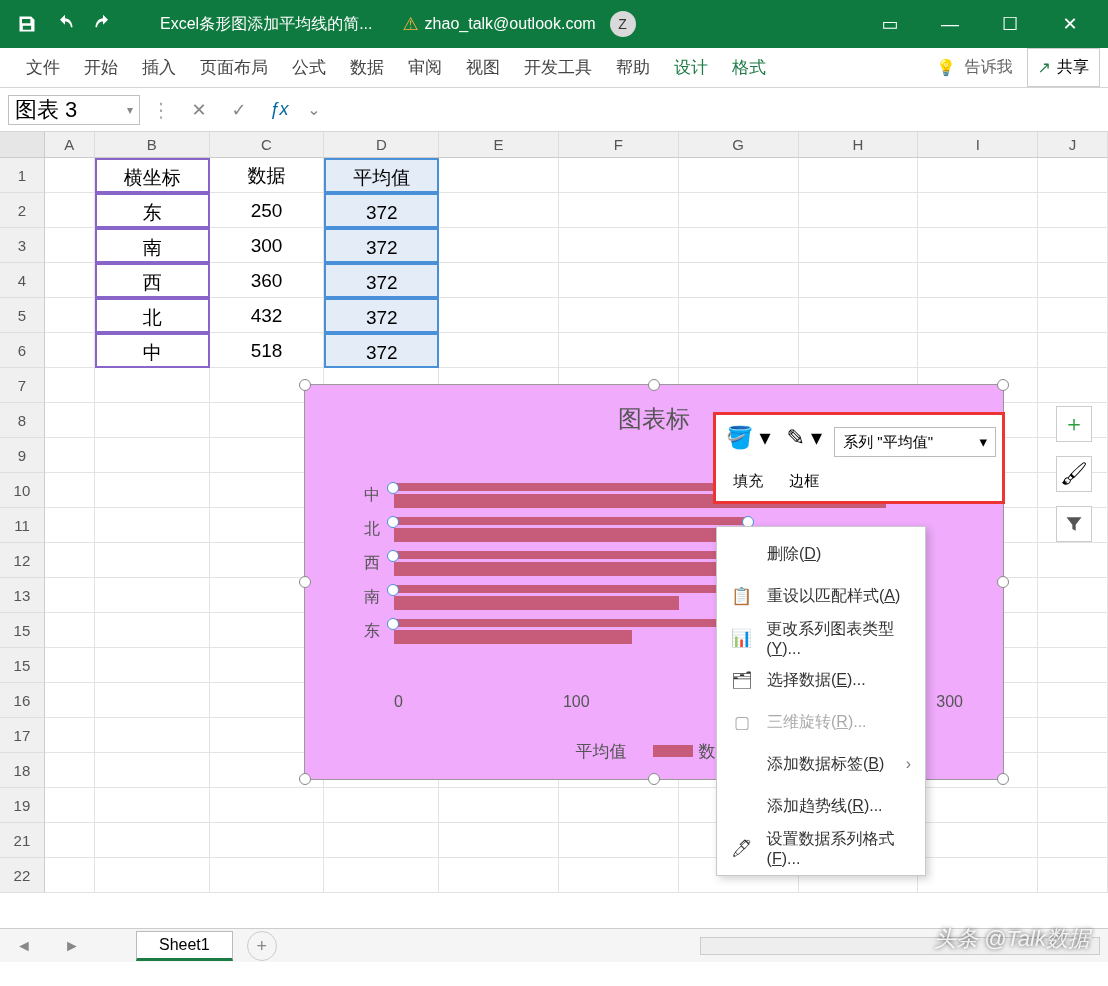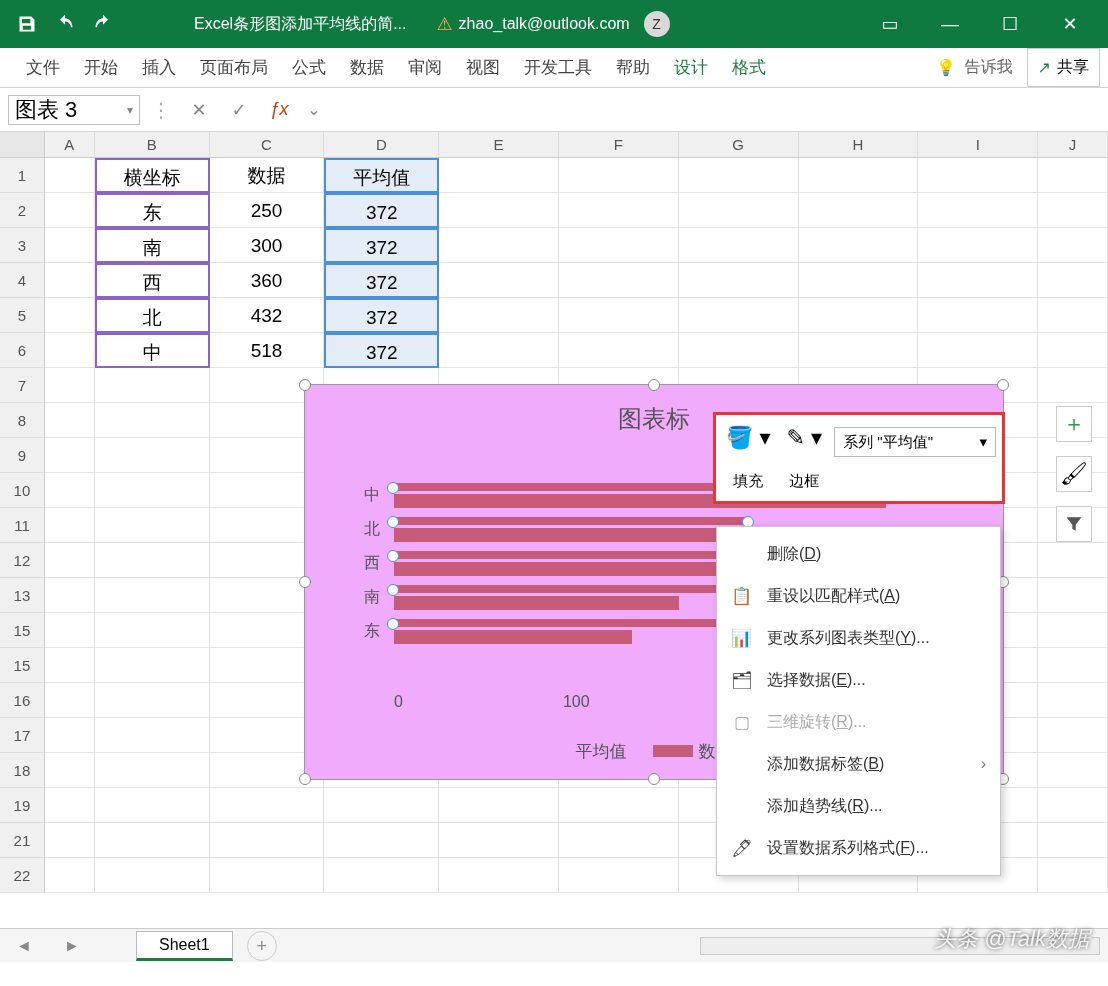--- a/index.html
+++ b/index.html
@@ -1,42 +1,42 @@
 <!DOCTYPE html>
 <html><head>
 <meta charset="utf-8">
 <style>
 * { box-sizing: border-box; margin: 0; padding: 0; font-family: "Microsoft YaHei", sans-serif; }
 body { width: 1108px; height: 986px; background: #fff; overflow: hidden; position: relative; }
 
 
 .titlebar { height: 48px; background: #0f7a3f; display: flex; align-items: center; color: #fff; padding: 0 8px; }
 .titlebar .tb-btn { width: 38px; height: 48px; display: flex; align-items: center; justify-content: center; }
-.titlebar .title-text { flex: 0 0 auto; font-size: 16px; margin-left: 72px; white-space: nowrap; }
+.titlebar .title-text { flex: 0 0 auto; font-size: 16px; margin-left: 38px; white-space: nowrap; }
 .titlebar .warn { color: #ffb23e; margin: 0 6px 0 30px; font-size: 18px; }
 .titlebar .user { font-size: 16px; }
 .titlebar .avatar { width: 26px; height: 26px; border-radius: 50%; background: #d9d9d9; color: #333; display: flex; align-items: center; justify-content: center; font-size: 14px; margin-left: 14px; margin-right: 20px;}
 .titlebar .spacer { flex: 1; }
 .titlebar .win-btn { width: 60px; height: 48px; display: flex; align-items: center; justify-content: center; font-size: 18px; }
 .titlebar svg { fill: #fff; }
 
 
 .ribbon { height: 40px; display: flex; align-items: stretch; border-bottom: 1px solid #d4d4d4; padding-left: 14px; }
 .ribbon .tab { padding: 0 12px; display: flex; align-items: center; font-size: 17px; color: #444; }
 .ribbon .tab.green { color: #1c7c45; }
 .ribbon .tell { margin-left: auto; display: flex; align-items: center; gap: 8px; color: #666; font-size: 16px; }
 .ribbon .share { margin-left: 14px; margin-right: 8px; border: 1px solid #ccc; padding: 4px 10px; display: flex; align-items: center; gap: 6px; font-size: 16px; }
 
 
 .fbar { height: 44px; display: flex; align-items: center; border-bottom: 1px solid #d4d4d4; padding: 6px 8px; gap: 6px; }
 .namebox { width: 132px; height: 30px; border: 1px solid #c0c0c0; display: flex; align-items: center; padding: 0 6px; font-size: 22px; position: relative; }
 .namebox::after { content: "▾"; position: absolute; right: 6px; color: #888; font-size: 12px; }
 .fbar .dots { width: 30px; text-align: center; color: #aaa; font-size: 20px; }
 .fbar .fx-btn { width: 34px; text-align: center; color: #888; font-size: 18px; }
-.fbar .fx-btn.fx { font-style: italic; color: #c2410c; }
+.fbar .fx-btn.fx { font-style: italic; color: #0369a1; }
 .fbar .formula { flex: 1; height: 30px; display: flex; align-items: center; padding: 0 8px; font-size: 17px; color: #333; }
 .fbar .drop { width: 24px; text-align: center; color: #888; }
 
 
 .gridwrap { position: relative; }
 .colhdr { height: 26px; display: flex; border-bottom: 1px solid #ccc; background: #f0f0f0; }
 .corner { width: 45px; border-right: 1px solid #ccc; background: #e6e6e6; }
 .ch { border-right: 1px solid #ddd; text-align: center; font-size: 15px; color: #555; line-height: 26px; }
 .chA { width: 50px; } .chB { width: 115px; } .chC { width: 115px; } .chD { width: 115px; }
 .chE, .chF, .chG, .chH, .chI { width: 120px; } .chJ { width: 70px; }
@@ -77,21 +77,21 @@
 .side-btns { position: absolute; right: 16px; top: 274px; display: flex; flex-direction: column; gap: 14px; }
 .side-btn { width: 36px; height: 36px; border: 1px solid #ccc; background: #fff; display: flex; align-items: center; justify-content: center; font-size: 22px; }
 
 
 .minitool { position: absolute; left: 713px; top: 280px; width: 292px; height: 92px; border: 3px solid #e33; background: #fff; display: flex; padding: 6px; gap: 8px; z-index: 10; }
 .minitool .mt-item { display: flex; flex-direction: column; align-items: center; justify-content: space-between; font-size: 15px; padding: 4px; }
 .minitool .mt-ico { font-size: 22px; }
 .minitool .mt-series { flex: 1; border: 1px solid #bbb; height: 30px; margin-top: 6px; display: flex; align-items: center; padding: 0 8px; font-size: 15px; justify-content: space-between; }
 
 
-.ctxmenu { position: absolute; left: 716px; top: 394px; width: 285px; background: #fff; border: 1px solid #c8c8c8; box-shadow: 3px 3px 8px rgba(0,0,0,0.18); padding: 6px 0; z-index: 9; }
+.ctxmenu { position: absolute; left: 716px; top: 394px; width: 210px; background: #fff; border: 1px solid #c8c8c8; box-shadow: 3px 3px 8px rgba(0,0,0,0.18); padding: 6px 0; z-index: 9; }
 .ctxmenu .mi { height: 42px; display: flex; align-items: center; padding: 0 14px; gap: 14px; font-size: 16px; color: #333; }
 .ctxmenu .mi.disabled { color: #aaa; }
 .ctxmenu .mi .ico { width: 22px; text-align: center; font-size: 17px; }
 .ctxmenu .mi .arrow { margin-left: auto; color: #777; }
 .ctxmenu .mi u { text-decoration: underline; }
 
 
 .sheettabs { position: absolute; bottom: 24px; left: 0; right: 0; height: 34px; border-top: 1px solid #ccc; display: flex; align-items: center; background: #f5f5f5; }
 .sheettabs .nav { width: 48px; text-align: center; color: #888; }
 .sheettabs .stab { height: 30px; padding: 0 22px; background: #fff; border: 1px solid #bbb; border-bottom: 3px solid #1c7c45; display: flex; align-items: center; font-size: 16px; margin-left: 40px; }

